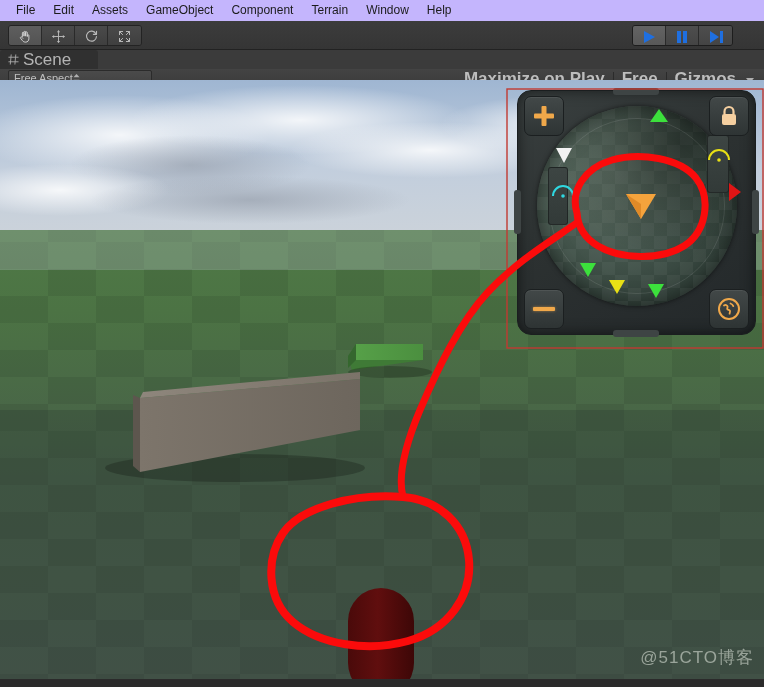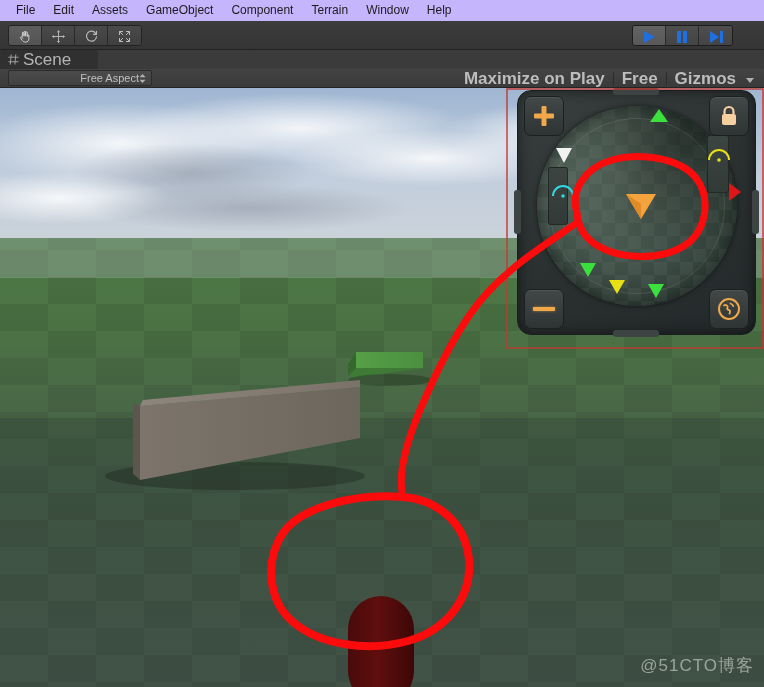--- a/index.html
+++ b/index.html
@@ -54,30 +54,30 @@
   .tab.inactive { background:#303030; }
   .tab.active { background:#b91c1c; color:#d6d6d6;margin-top:45px; }
 
   
   .viewbar { position:absolute; left:0; top:69px; width:764px; height:19px;
     background:linear-gradient(#434343,#3a3a3a); border-bottom:1px solid #242424;
     display:flex; align-items:center; }
   .aspect-dd { margin-left:8px; width:144px; height:16px;
     background:linear-gradient(#4b4b4b,#414141); border:1px solid #2b2b2b;
     border-radius:2px; display:flex; align-items:center;
-    justify-content:flex-end; padding:0 5px; cursor:pointer; }
+    justify-content:flex-start; padding:0 5px; cursor:pointer; }
   .aspect-dd span { font-size:11px; color:#c0c0c0; }
   .viewbar-right { position:absolute; right:4px; display:flex;
     align-items:center; height:19px; }
   .vb-btn { font-size:17px; color:#bdbdbd; padding:0 8px; height:17px;
     line-height:17px; cursor:pointer;font-weight:bold; }
   .vb-sep { width:1px; height:13px; background:#2b2b2b; }
 
   
-  .gameview { position:absolute; left:0; top:88px; width:764px; height:599px;
+  .gameview { position:absolute; left:0; top:80px; width:764px; height:599px;
     overflow:hidden; }
 
   
   .minimap { position:absolute; left:517px; top:90px; width:239px;
     height:245px; }
 
   .mm-frame { position:absolute; inset:0;
     background:linear-gradient(150deg,#3a4040 0%,#2c3131 45%,#23282a 100%);
     border-radius:14px; border:1px solid #1a1e1f;
     box-shadow:inset 0 0 14px rgba(0,0,0,.55); }

